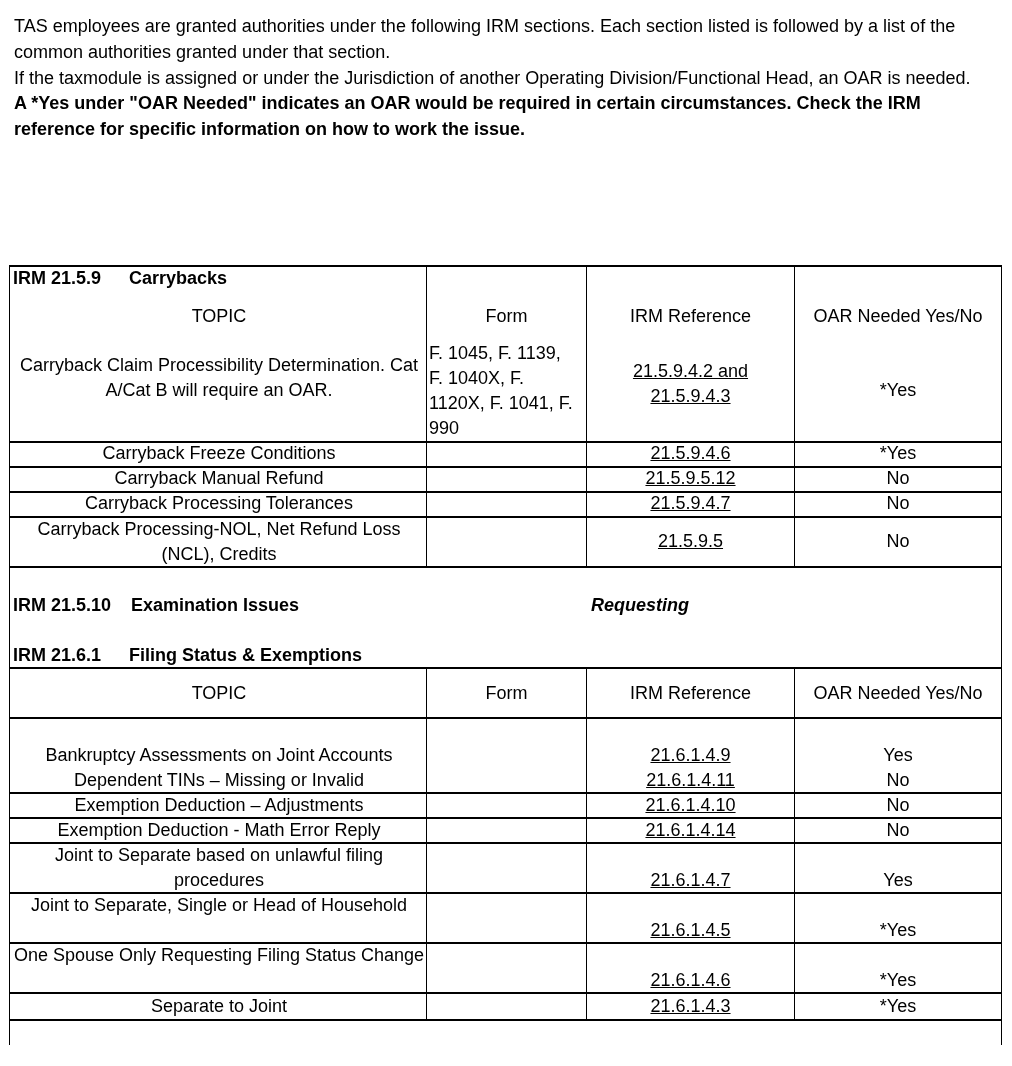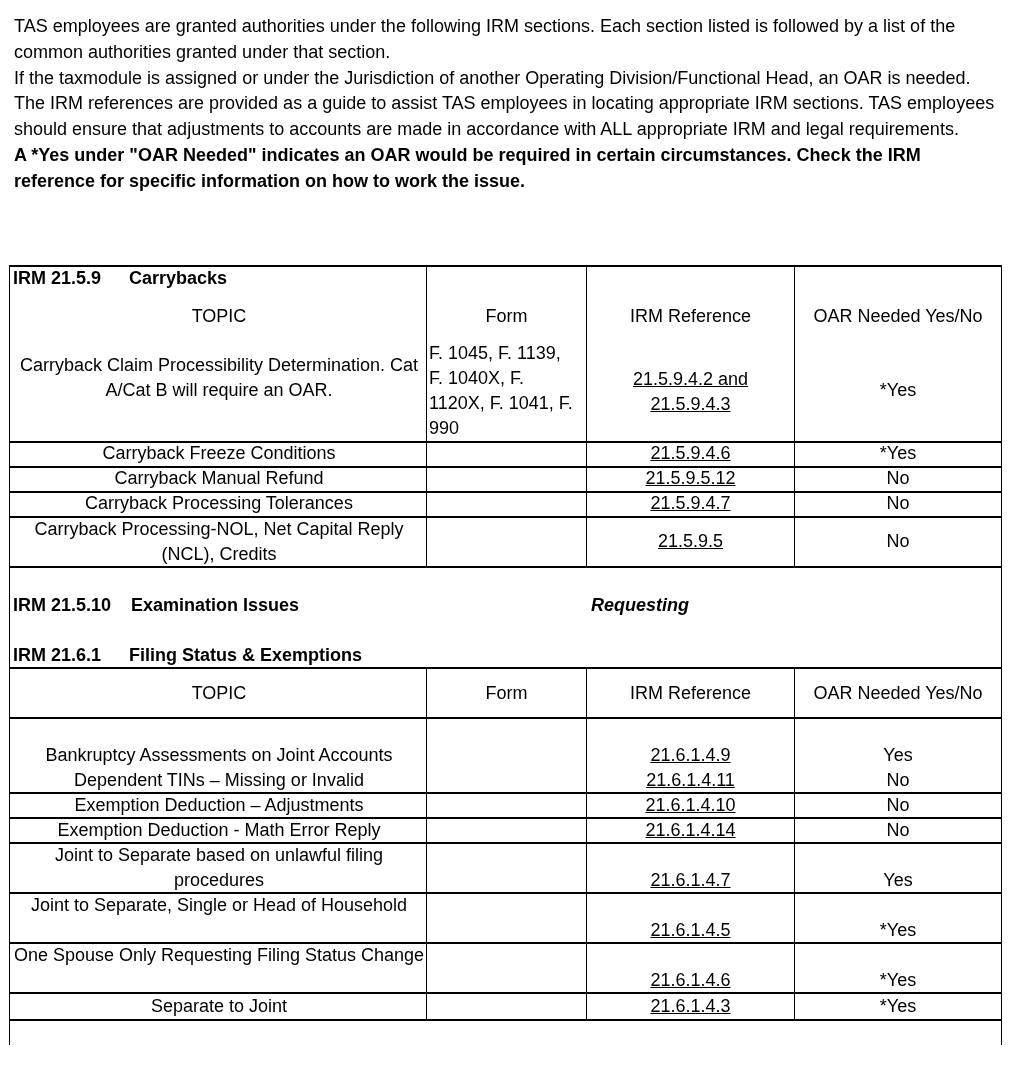--- a/index.html
+++ b/index.html
@@ -20,21 +20,20 @@
   .link { text-decoration:underline; color:#000; cursor:pointer; }
   .sect { font-weight:bold; }
   .it { font-style:italic; font-weight:bold; }
 </style>
 </head>
 <body>
 
 <div class="intro">
   <p>TAS employees are granted authorities under the following IRM sections. Each section listed is followed by a list of the common authorities granted under that section.</p>
   <p>If the taxmodule is assigned or under the Jurisdiction of another Operating Division/Functional Head, an OAR is needed.</p>
-  <p>The IRM references are provided as a guide to assist TAS employees in locating appropriate IRM sections. TAS employees should ensure that adjustments to accounts are made in accordance with ALL appropriate IRM and legal requirements.</p>
   <p class="bold">A *Yes under "OAR Needed" indicates an OAR would be required in certain circumstances. Check the IRM reference for specific information on how to work the issue.</p>
 </div>
 
 <div class="tbl">
 
   <div class="hline" style="top:0"></div>
   <div class="hline" style="top:176px"></div>
   <div class="hline" style="top:201px"></div>
   <div class="hline" style="top:226px"></div>
   <div class="hline" style="top:251px"></div>
@@ -62,39 +61,39 @@
     <span>IRM 21.5.9</span><span style="display:inline-block;width:28px"></span><span>Carrybacks</span>
   </div>
 
   <div class="cell hdr topic" style="top:39px;text-align:center">TOPIC</div>
   <div class="cell hdr form" style="top:39px;text-align:center;left:418px;width:159px">Form</div>
   <div class="cell hdr irm" style="top:39px">IRM Reference</div>
   <div class="cell hdr oar" style="top:39px">OAR Needed Yes/No</div>
 
   <div class="cell topic" style="top:88px">Carryback Claim Processibility Determination. Cat A/Cat B will require an OAR.</div>
   <div class="cell form" style="top:76px;width:150px">F. 1045, F. 1139, F. 1040X, F. 1120X, F. 1041, F. 990</div>
-  <div class="cell irm" style="top:102px">
+  <div class="cell irm" style="top:94px">
     <span class="link">21.5.9.4.2 and</span><br>
     <span class="link">21.5.9.4.3</span>
   </div>
   <div class="cell oar" style="top:113px">*Yes</div>
 
   <div class="cell topic" style="top:176px">Carryback Freeze Conditions</div>
   <div class="cell irm" style="top:176px"><span class="link">21.5.9.4.6</span></div>
   <div class="cell oar" style="top:176px">*Yes</div>
 
   <div class="cell topic" style="top:201px">Carryback Manual Refund</div>
   <div class="cell irm" style="top:201px"><span class="link">21.5.9.5.12</span></div>
   <div class="cell oar" style="top:201px">No</div>
 
   <div class="cell topic" style="top:226px">Carryback Processing Tolerances</div>
   <div class="cell irm" style="top:226px"><span class="link">21.5.9.4.7</span></div>
   <div class="cell oar" style="top:226px">No</div>
 
-  <div class="cell topic" style="top:252px">Carryback Processing-NOL, Net Capital Reply (NCL), Credits</div>
+  <div class="cell topic" style="top:252px">Carryback Processing-NOL, Net Refund Loss (NCL), Credits</div>
   <div class="cell irm" style="top:264px"><span class="link">21.5.9.5</span></div>
   <div class="cell oar" style="top:264px">No</div>
 
   <div class="cell sect" style="left:4px;top:328px;width:400px">
     <span>IRM 21.5.10</span><span style="display:inline-block;width:20px"></span><span>Examination Issues</span>
   </div>
   <div class="cell it" style="left:582px;top:328px;width:200px">Requesting</div>
 
   <div class="cell sect" style="left:4px;top:378px;width:400px">
     <span>IRM 21.6.1</span><span style="display:inline-block;width:28px"></span><span>Filing Status &amp; Exemptions</span>

